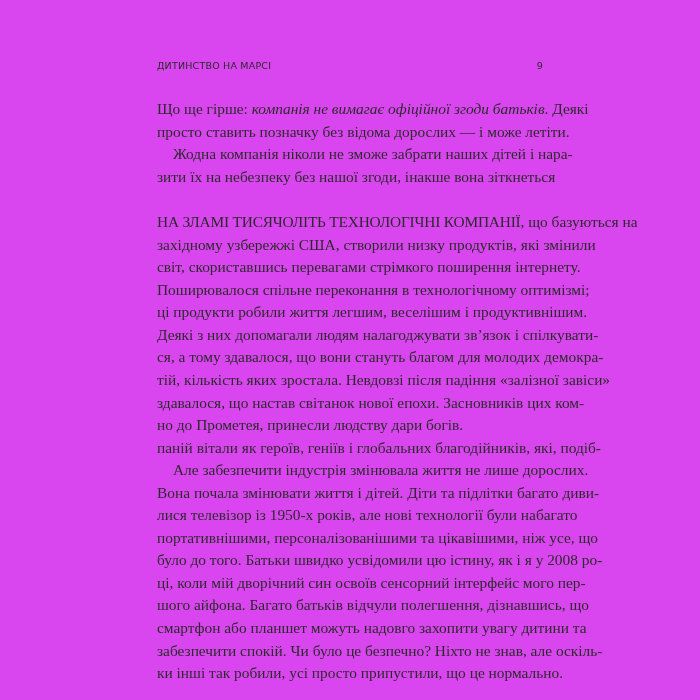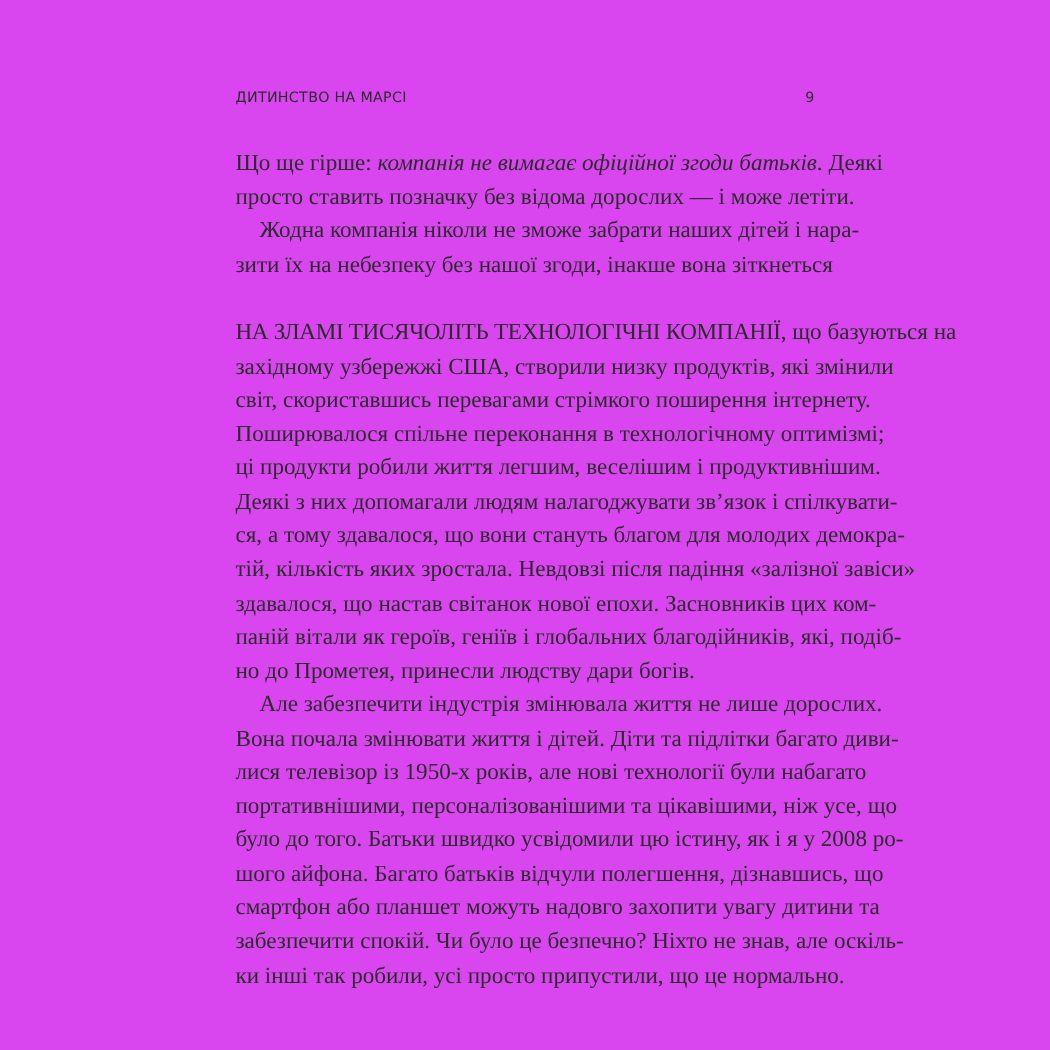--- a/index.html
+++ b/index.html
@@ -48,27 +48,28 @@
 
     <span class="line"><span class="sc">НА ЗЛАМІ ТИСЯЧОЛІТЬ ТЕХНОЛОГІЧНІ КОМПАНІЇ</span><span>, що базуються на</span></span>
     <span class="line">західному узбережжі США, створили низку продуктів, які змінили</span>
     <span class="line">світ, скориставшись перевагами стрімкого поширення інтернету.</span>
     <span class="line">Поширювалося спільне переконання в технологічному оптимізмі;</span>
     <span class="line">ці продукти робили життя легшим, веселішим і продуктивнішим.</span>
     <span class="line">Деякі з них допомагали людям налагоджувати зв’язок і спілкувати-</span>
     <span class="line">ся, а тому здавалося, що вони стануть благом для молодих демокра-</span>
     <span class="line">тій, кількість яких зростала. Невдовзі після падіння «залізної завіси»</span>
     <span class="line">здавалося, що настав світанок нової епохи. Засновників цих ком-</span>
+    <span class="line last">но до Прометея, принесли людству дари богів.</span>
     <span class="line">паній вітали як героїв, геніїв і глобальних благодійників, які, подіб-</span>
-    <span class="line last">но до Прометея, принесли людству дари богів.</span>
 
     <span class="line indent">Але забезпечити індустрія змінювала життя не лише дорослих.</span>
     <span class="line">Вона почала змінювати життя і дітей. Діти та підлітки багато диви-</span>
     <span class="line">лися телевізор із 1950-х років, але нові технології були набагато</span>
     <span class="line">портативнішими, персоналізованішими та цікавішими, ніж усе, що</span>
     <span class="line">було до того. Батьки швидко усвідомили цю істину, як і я у 2008 ро-</span>
+    <span class="line">ці, коли мій дворічний син освоїв сенсорний інтерфейс мого пер-</span>
     <span class="line">шого айфона. Багато батьків відчули полегшення, дізнавшись, що</span>
     <span class="line">смартфон або планшет можуть надовго захопити увагу дитини та</span>
     <span class="line">забезпечити спокій. Чи було це безпечно? Ніхто не знав, але оскіль-</span>
     <span class="line">ки інші так робили, усі просто припустили, що це нормально.</span>
 
   </div>
 </div>
 
 </body></html>

